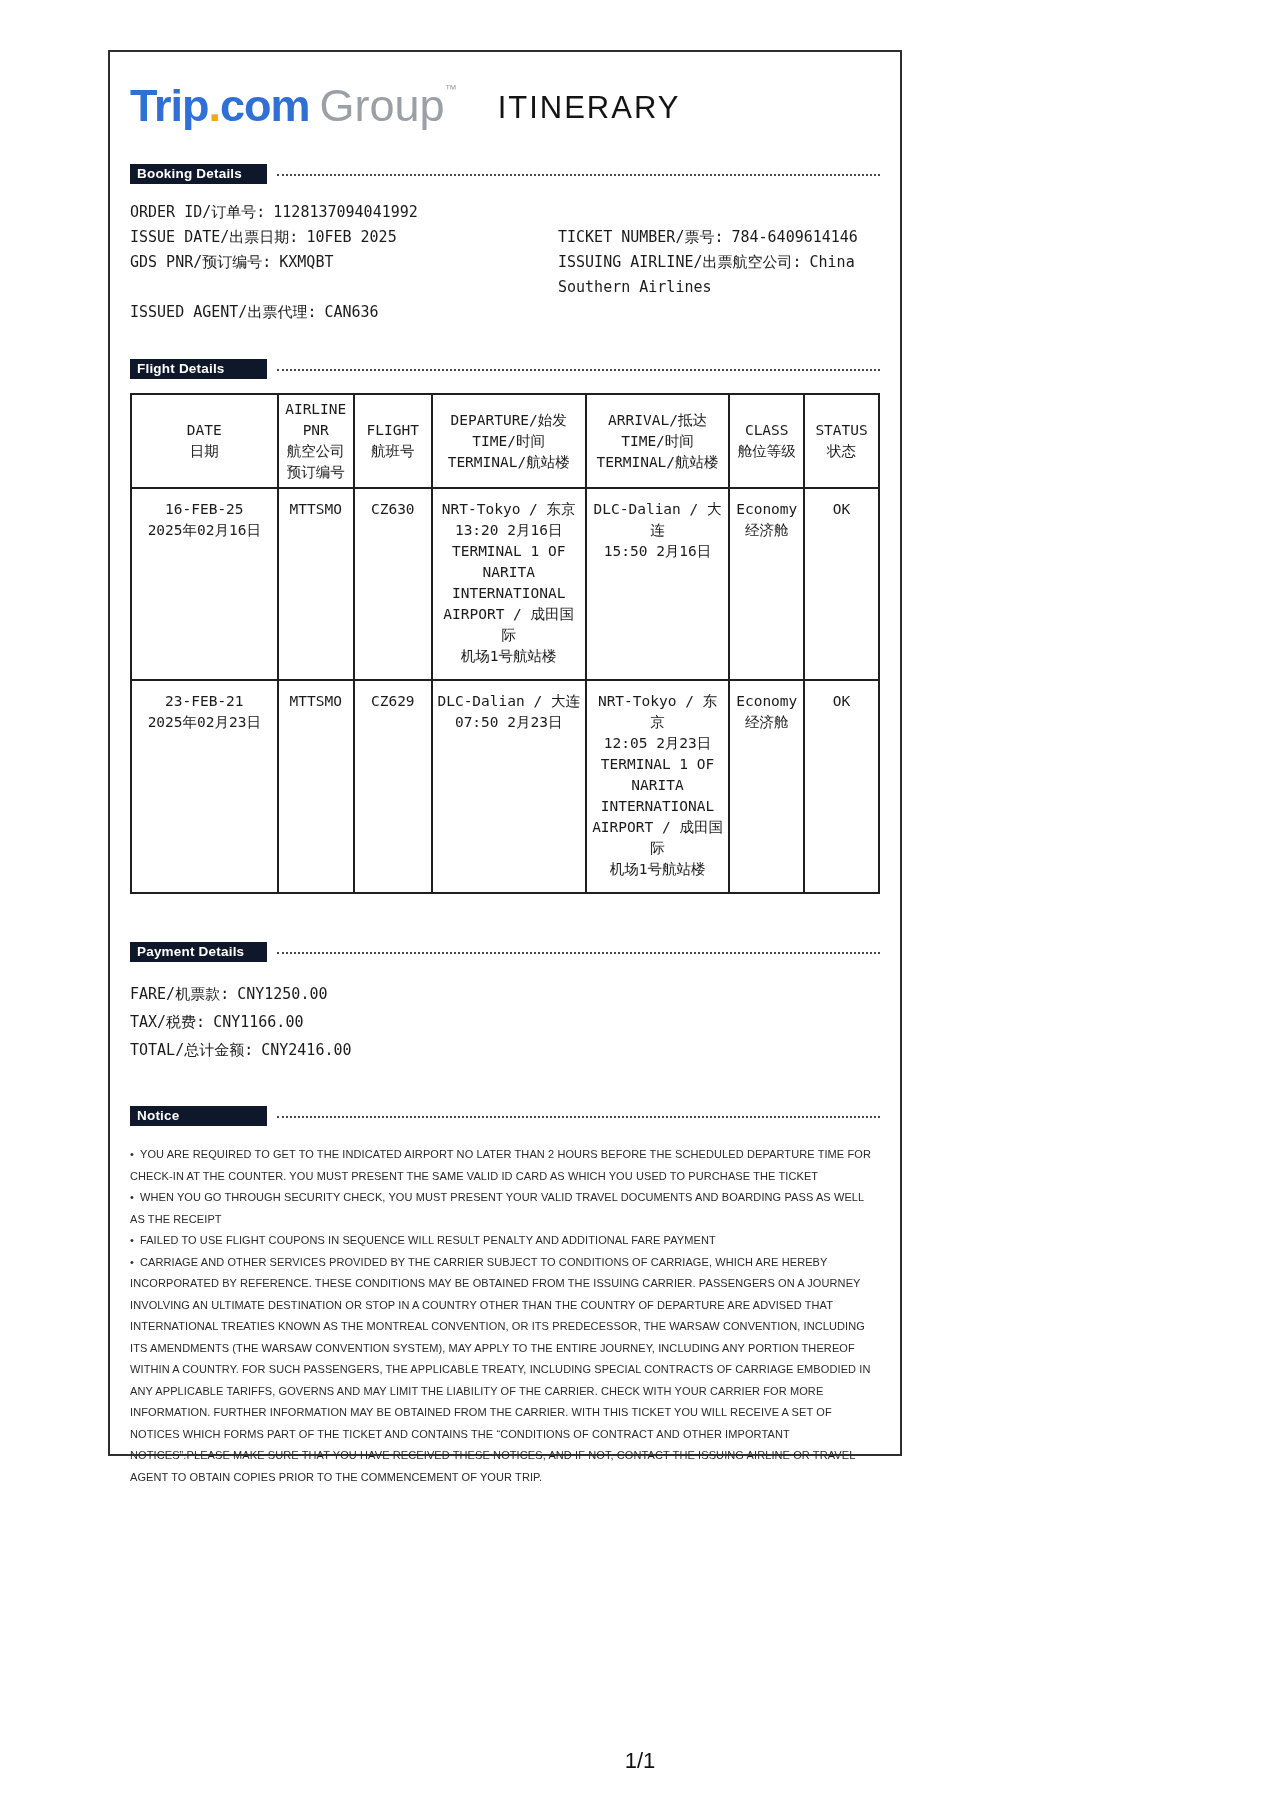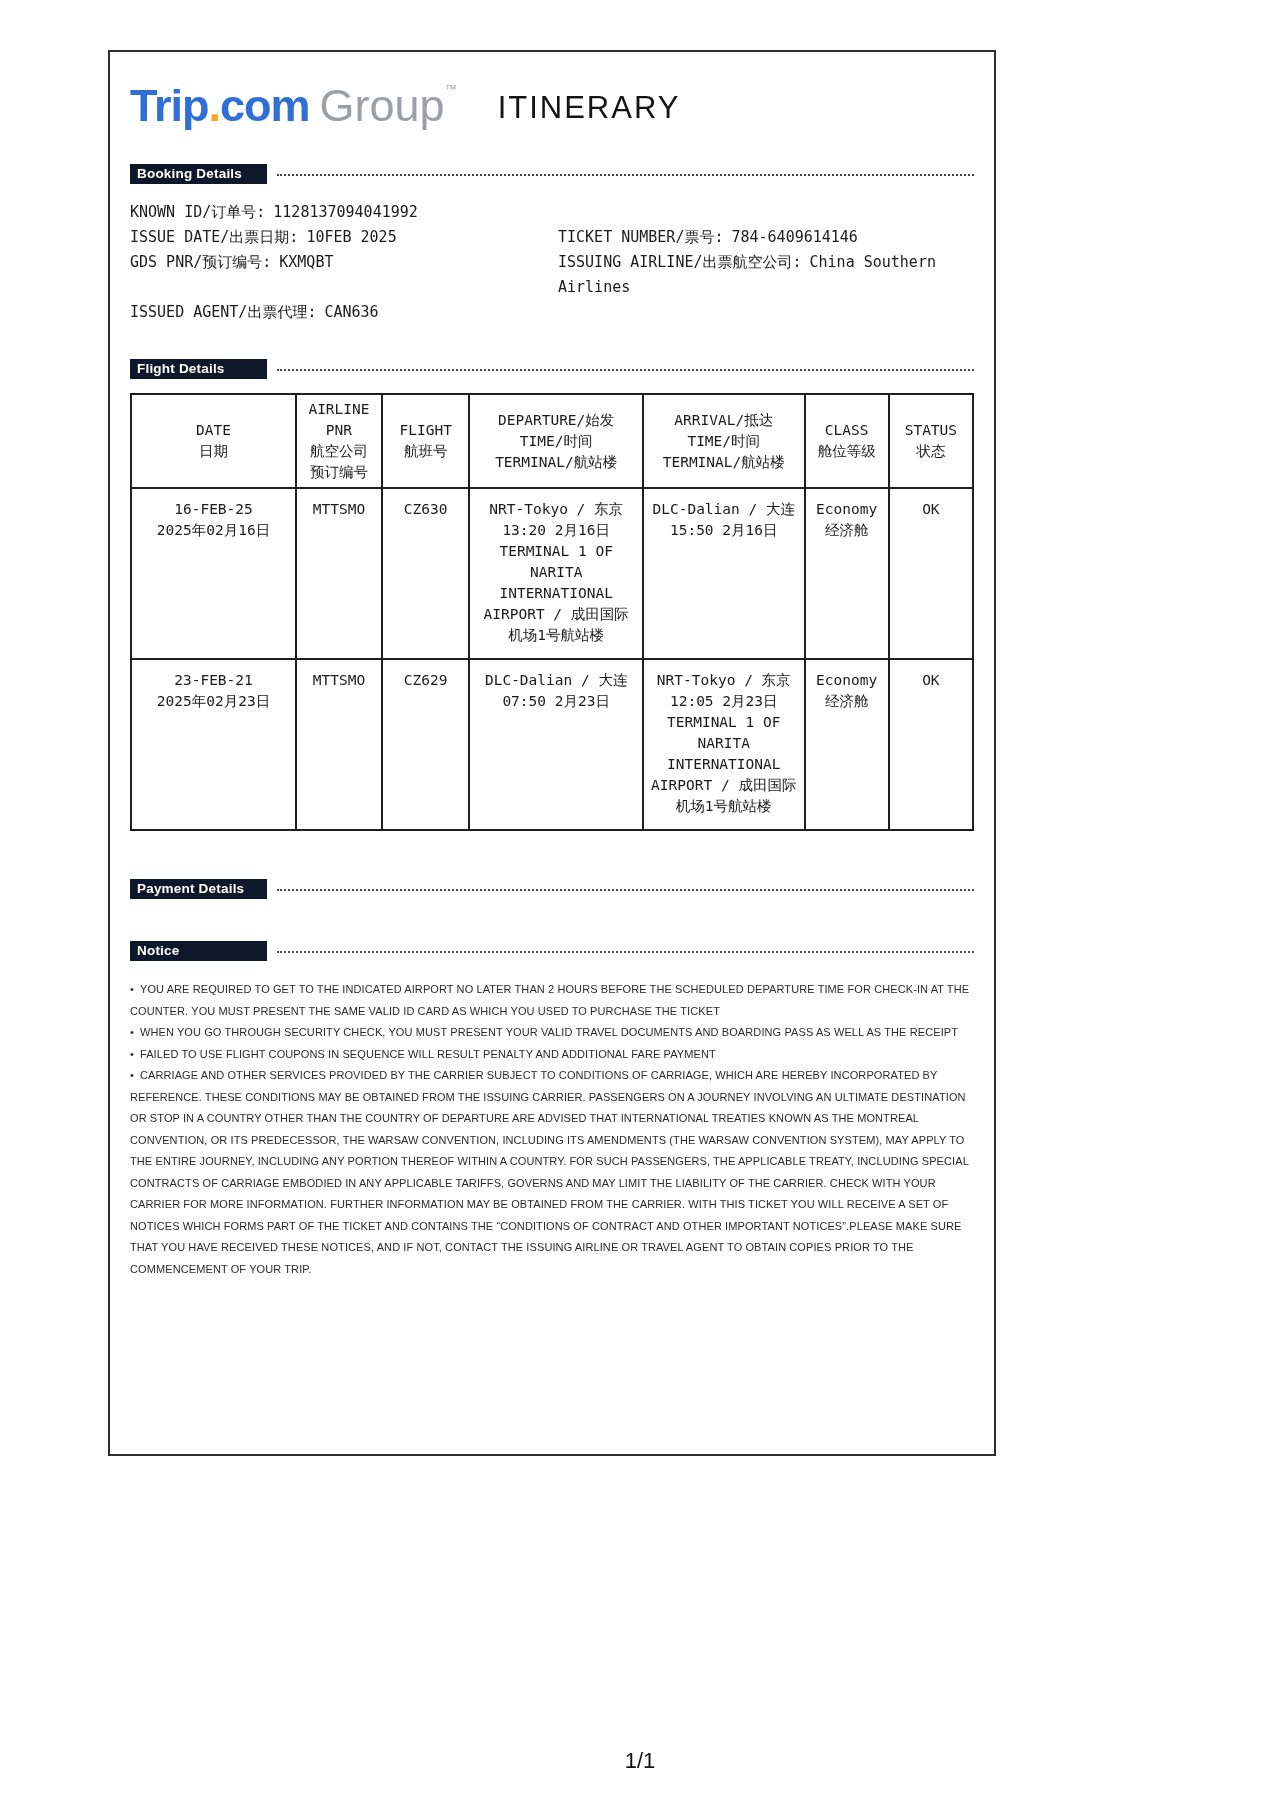--- a/index.html
+++ b/index.html
@@ -3,21 +3,21 @@
 <meta charset="utf-8">
 <style>
   * { box-sizing: border-box; }
   html,body { margin:0; padding:0; }
   body {
     width:1280px; height:1812px; position:relative;
     background:#ffffff; color:#1b1b1b;
     font-family:"Liberation Sans", sans-serif;
   }
   .doc-card {
-    position:absolute; left:108px; top:50px; width:888px; height:1406px;
+    position:absolute; left:108px; top:50px; width:794px; height:1406px;
     border:2px solid #2e2e2e; background:#fff; padding:14px 20px 20px;
   }
   
   .doc-header { display:flex; align-items:flex-end; gap:42px; height:62px; margin-bottom:36px; }
   .logo { font-size:45px; line-height:1; white-space:nowrap; letter-spacing:-1px; }
   .logo .t-blue { color:#2f6fd6; font-weight:bold; }
   .logo .t-dot  { color:#f7a41d; font-weight:bold; }
   .logo .t-gray { color:#9aa0a6; font-weight:normal; margin-left:10px; letter-spacing:0; }
   .logo .t-tm   { color:#9aa0a6; font-size:12px; vertical-align:top; line-height:1; }
   .doc-title { font-size:31px; font-weight:500; letter-spacing:2px; color:#141414; padding-bottom:2px; }
@@ -74,21 +74,21 @@
     </div>
     <div class="doc-title">ITINERARY</div>
   </div>
 
   <div class="section-head">
     <div class="section-label">Booking Details</div>
     <div class="section-dots"></div>
   </div>
   <div class="kv-grid mono">
     <div class="kv-pair">
-      <span class="k">KNOWN ID/订单号:</span><span class="v">1128137094041992</span>
+      <span class="k">ORDER ID/订单号:</span><span class="v">1128137094041992</span>
     </div>
     <div></div>
     <div class="kv-pair">
       <span class="k">ISSUE DATE/出票日期:</span><span class="v">10FEB 2025</span>
     </div>
     <div class="kv-pair">
       <span class="k">TICKET NUMBER/票号:</span><span class="v">784-6409614146</span>
     </div>
     <div class="kv-pair">
       <span class="k">GDS PNR/预订编号:</span><span class="v">KXMQBT</span>
@@ -177,20 +177,31 @@
         </tr>
       </tbody>
     </table>
   </div>
 
   <div class="payment-section">
     <div class="section-head">
       <div class="section-label">Payment Details</div>
       <div class="section-dots"></div>
     </div>
+    <div class="pay-lines mono">
+      <div class="kv-pair">
+        <span class="k">FARE/机票款:</span><span class="v">CNY1250.00</span>
+      </div>
+      <div class="kv-pair">
+        <span class="k">TAX/税费:</span><span class="v">CNY1166.00</span>
+      </div>
+      <div class="kv-pair">
+        <span class="k">TOTAL/总计金额:</span><span class="v">CNY2416.00</span>
+      </div>
+    </div>
   </div>
 
   <div class="notice-section">
     <div class="section-head">
       <div class="section-label">Notice</div>
       <div class="section-dots"></div>
     </div>
     <div class="notice-body">
       <p><span class="bullet">•</span><span>YOU ARE REQUIRED TO GET TO THE INDICATED AIRPORT NO LATER THAN 2 HOURS BEFORE THE SCHEDULED DEPARTURE TIME FOR CHECK-IN AT THE COUNTER. YOU MUST PRESENT THE SAME VALID ID CARD AS WHICH YOU USED TO PURCHASE THE TICKET</span></p>
       <p><span class="bullet">•</span><span>WHEN YOU GO THROUGH SECURITY CHECK, YOU MUST PRESENT YOUR VALID TRAVEL DOCUMENTS AND BOARDING PASS AS WELL AS THE RECEIPT</span></p>

